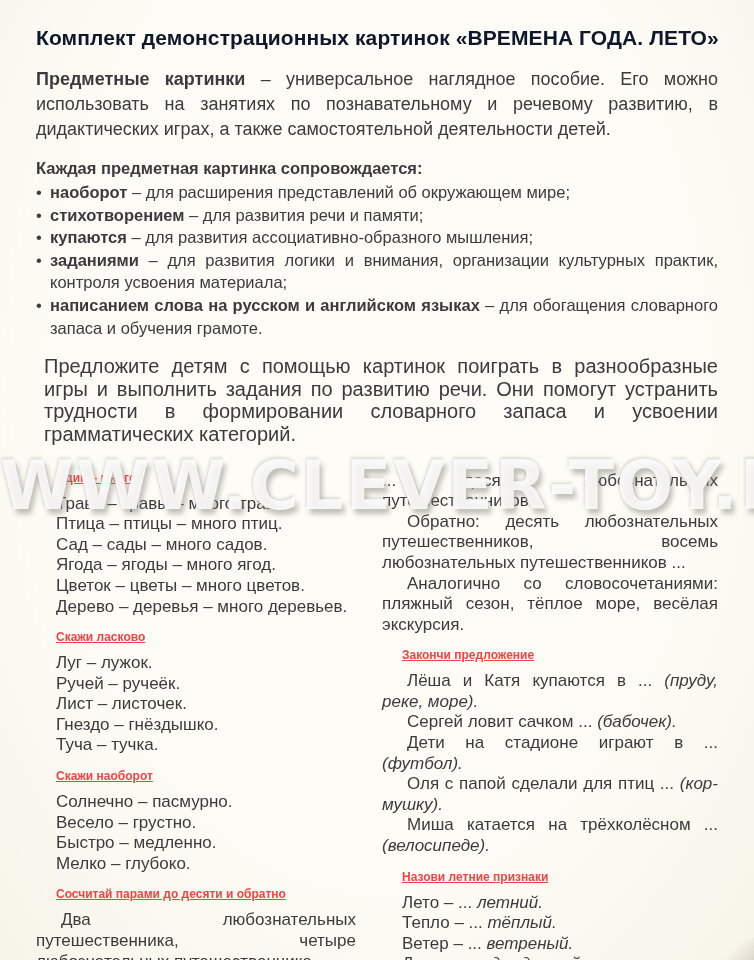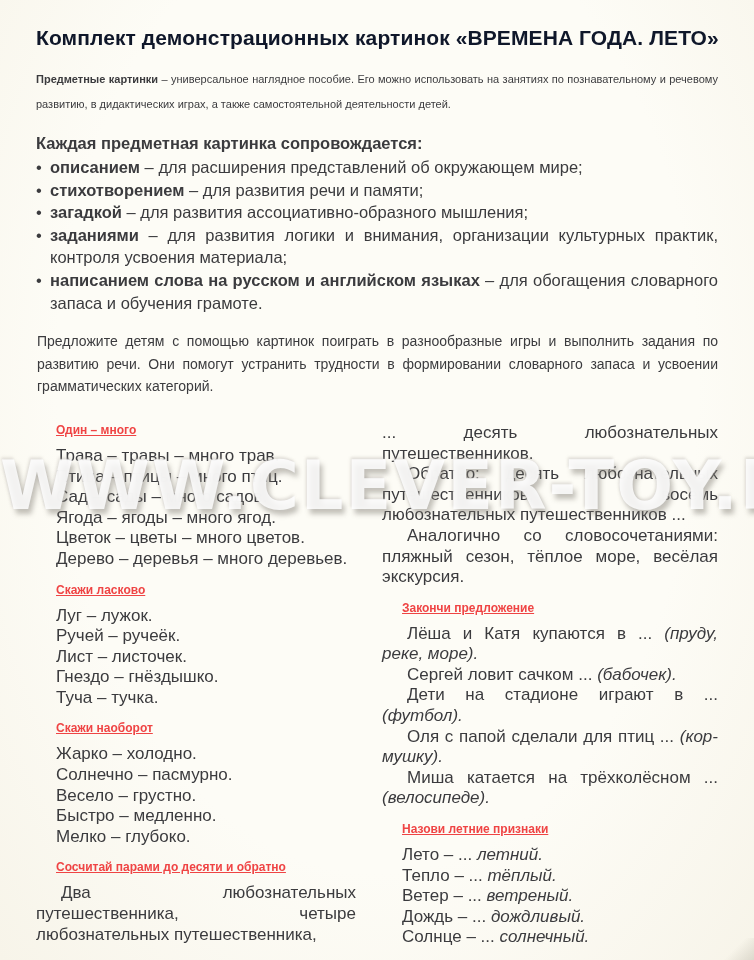--- a/index.html
+++ b/index.html
@@ -9,27 +9,27 @@
     background-image:radial-gradient(ellipse at 50% 40%, #fdfcf6 60%, #f7f4e9 100%);
     font-family:"Liberation Sans","DejaVu Sans",sans-serif;
     color:#3b3b3e;
     position:relative;overflow:hidden;
   }
   .page{position:relative;padding:20px 36px 0 36px;z-index:1;}
   .title{
     font-size:21px;font-weight:700;color:#0f172a;
     margin:6px 0 17px 0;letter-spacing:.1px;white-space:nowrap;
   }
-  .para-top{font-size:11px;line-height:25px;text-align:justify;margin:0;}
+  .para-top{font-size:18px;line-height:25px;text-align:justify;margin:0;}
   .term{font-weight:700;}
   .acc{font-size:16.5px;line-height:22px;margin:15px 0 2px 0;font-weight:bold;}
   ul.bullets{list-style:none;margin:2px 0 0 0;padding:0;font-size:16.5px;line-height:22.6px;text-align:justify;}
   ul.bullets li{position:relative;padding-left:14px;}
   ul.bullets .dot{position:absolute;left:0;top:0;}
-  .para2{font-size:14px;line-height:22.6px;text-align:justify;margin:16px 0 0 1px;}
+  .para2{font-size:20px;line-height:22.6px;text-align:justify;margin:16px 0 0 8px;}
   .cols{display:flex;gap:26px;margin-top:12px;align-items:flex-start;}
   .col-left{width:320px;flex:0 0 320px;}
   .col-right{flex:1 1 auto;padding-top:13px;}
   .blk{font-size:17px;line-height:20.6px;}
   .blk.heading{font-weight:700;font-size:12px;color:#ef4444;margin:10px 0 5px 0;padding-left:20px;line-height:21px;text-decoration:underline;}
   .blk.line{padding-left:20px;}
   .blk.para{text-align:justify;}
   .blk.para.ind{text-indent:25px;}
   .blk.closing{font-style:italic;text-align:center;margin-top:17px;font-size:16px;}
   .it{font-style:italic;}
@@ -53,23 +53,23 @@
 <body>
 
 <div class="page">
   <h1 class="title">Комплект демонстрационных картинок «ВРЕМЕНА ГОДА. ЛЕТО»</h1>
 
   <p class="para-top"><span class="term">Предметные картинки</span><span> – универсальное наглядное пособие. Его можно использовать на занятиях по познавательному и речевому развитию, в дидактических играх, а также самостоятельной деятельности детей.</span></p>
 
   <p class="acc">Каждая предметная картинка сопровождается:</p>
 
   <ul class="bullets" id="bullets-list">
-      <li><span class="dot">•</span><span class="term">описанием</span><span> – для расширения представлений об окружающем мире;</span></li>
+      <li><span class="dot">•</span><span class="term">наоборот</span><span> – для расширения представлений об окружающем мире;</span></li>
       <li><span class="dot">•</span><span class="term">стихотворением</span><span> – для развития речи и памяти;</span></li>
-      <li><span class="dot">•</span><span class="term">загадкой</span><span> – для развития ассоциативно-образного мышления;</span></li>
+      <li><span class="dot">•</span><span class="term">купаются</span><span> – для развития ассоциативно-образного мышления;</span></li>
       <li><span class="dot">•</span><span class="term">заданиями</span><span> – для развития логики и внимания, организации культурных практик, контроля усвоения материала;</span></li>
       <li><span class="dot">•</span><span class="term">написанием слова на русском и английском языках</span><span> – для обогащения словарного запаса и обучения грамоте.</span></li>
     </ul>
 
   <p class="para2">Предложите детям с помощью картинок поиграть в разнообразные игры и выпол­нить задания по развитию речи. Они помогут устранить трудности в формировании словарного запаса и усвоении грамматических категорий.</p>
 
   <div class="cols">
     <div class="col-left" id="col-left">
         <div class="blk heading"><span>Один – много</span></div>
         <div class="blk line"><span>Трава – травы – много трав.</span></div>
@@ -78,21 +78,20 @@
         <div class="blk line"><span>Ягода – ягоды – много ягод.</span></div>
         <div class="blk line"><span>Цветок – цветы – много цветов.</span></div>
         <div class="blk line"><span>Дерево – деревья – много деревьев.</span></div>
         <div class="blk heading"><span>Скажи ласково</span></div>
         <div class="blk line"><span>Луг – лужок.</span></div>
         <div class="blk line"><span>Ручей – ручеёк.</span></div>
         <div class="blk line"><span>Лист – листочек.</span></div>
         <div class="blk line"><span>Гнездо – гнёздышко.</span></div>
         <div class="blk line"><span>Туча – тучка.</span></div>
         <div class="blk heading"><span>Скажи наоборот</span></div>
-        <div class="blk line"><span>Жарко – холодно.</span></div>
         <div class="blk line"><span>Солнечно – пасмурно.</span></div>
         <div class="blk line"><span>Весело – грустно.</span></div>
         <div class="blk line"><span>Быстро – медленно.</span></div>
         <div class="blk line"><span>Мелко – глубоко.</span></div>
         <div class="blk heading"><span>Сосчитай парами до десяти и обратно</span></div>
         <div class="blk para ind"><span>Два любознательных путешественника, четыре любознательных путешественника,</span></div>
       </div>
     <div class="col-right" id="col-right">
         <div class="blk para"><span>... десять любознательных путешественни­ков.</span></div>
         <div class="blk para ind"><span>Обратно: десять любознательных путеше­ственников, восемь любознательных путеше­ственников ...</span></div>

